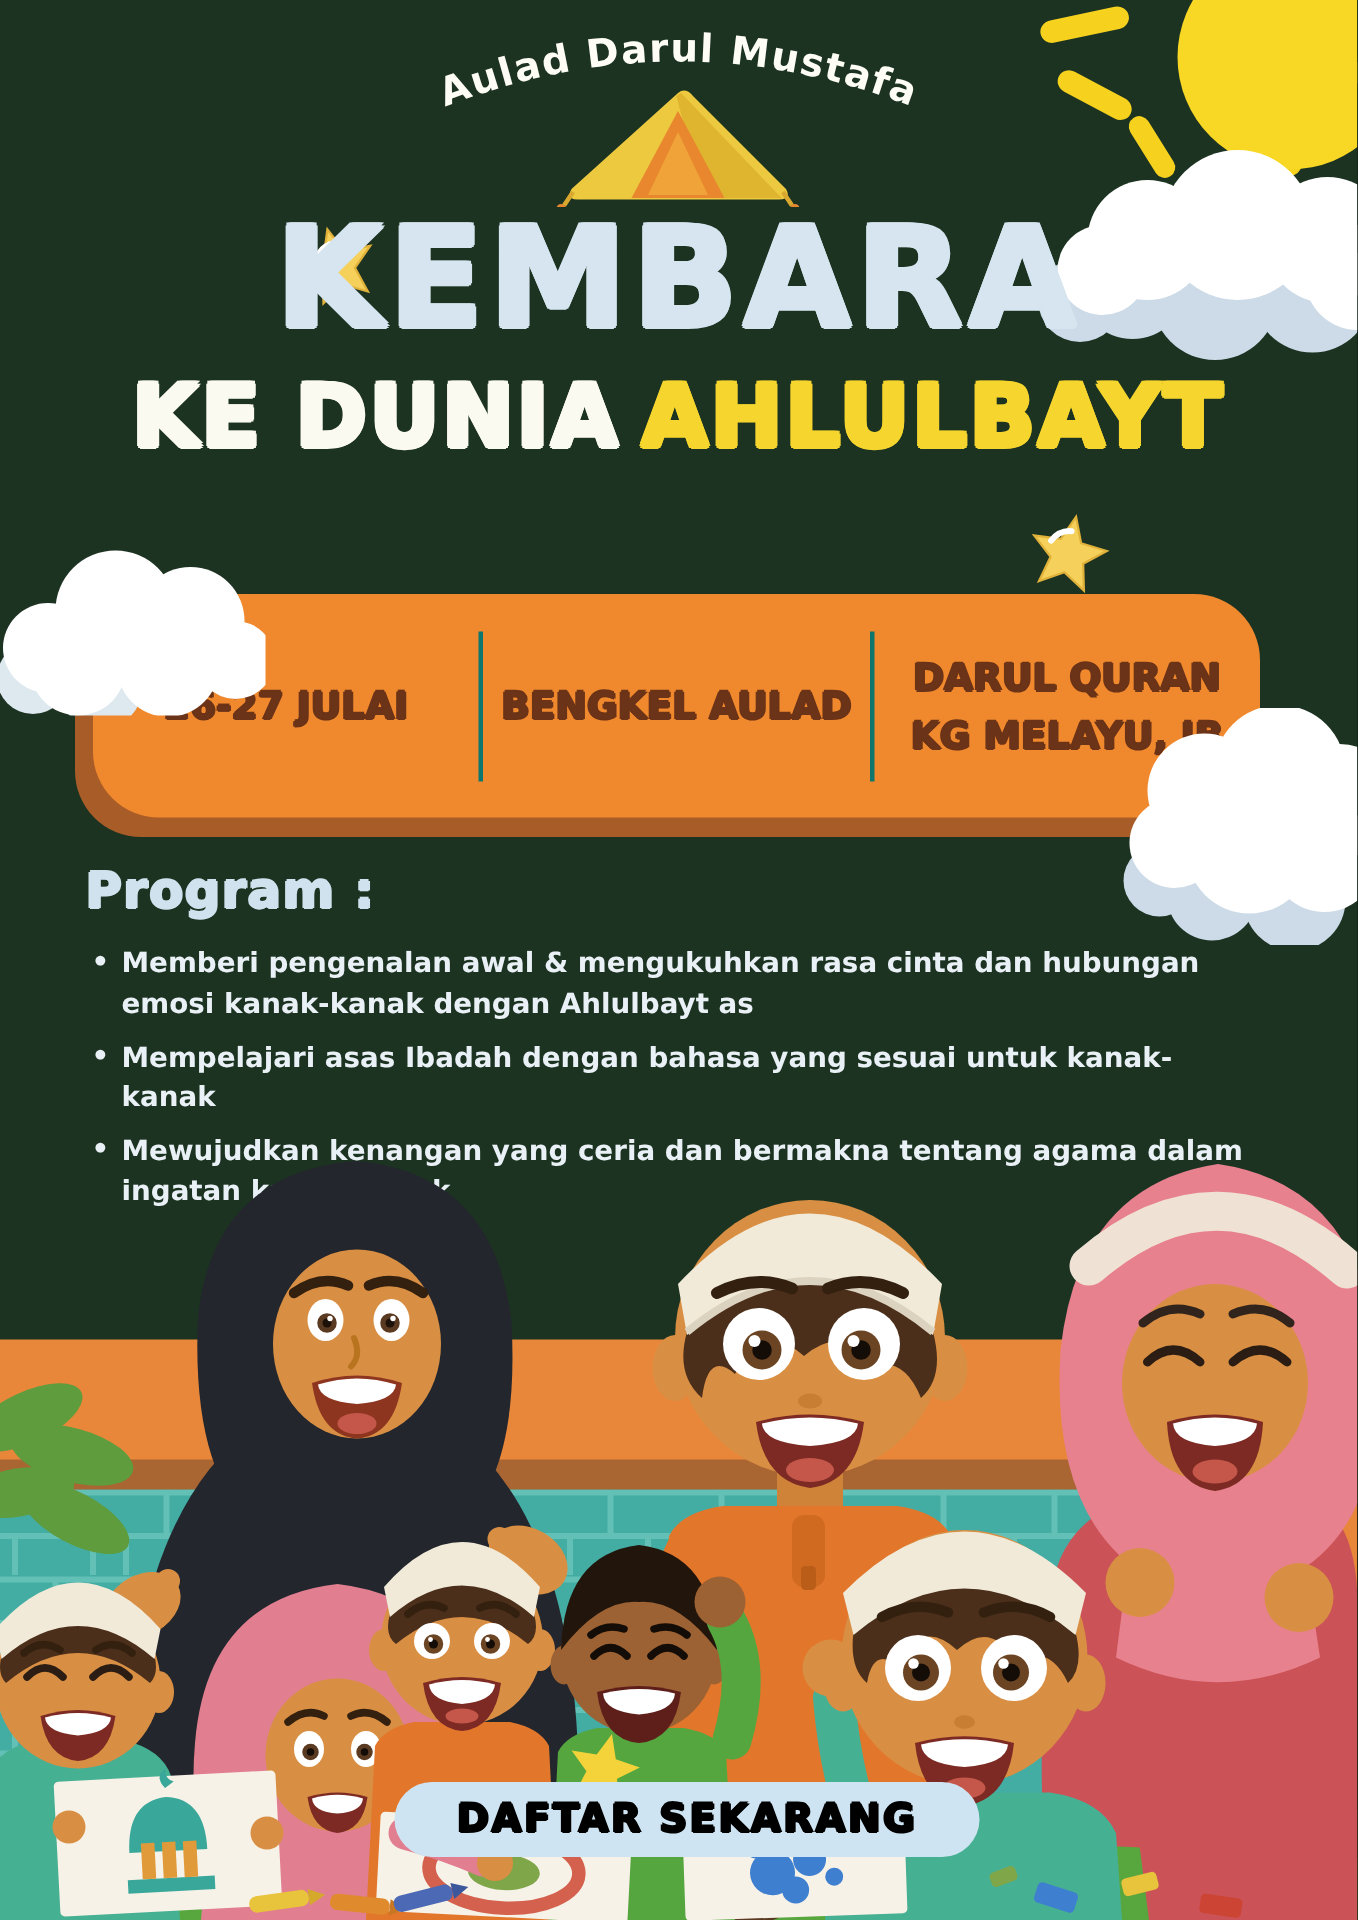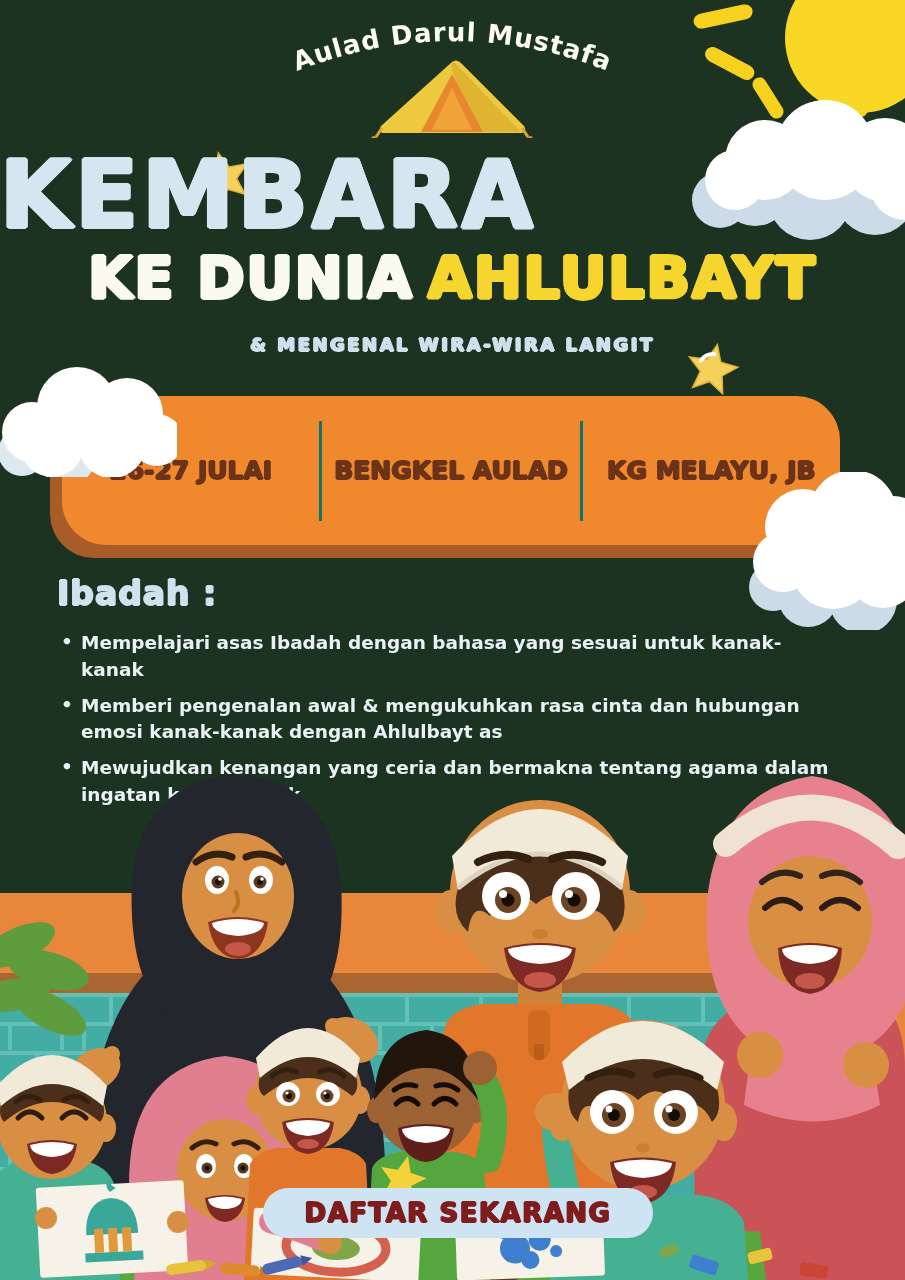--- a/index.html
+++ b/index.html
@@ -10,21 +10,21 @@
   }
   .abs { position:absolute; }
   .fat {
     text-shadow: 2px 0 currentColor,-2px 0 currentColor,0 2px currentColor,0 -2px currentColor,
                  1.4px 1.4px currentColor,-1.4px 1.4px currentColor,1.4px -1.4px currentColor,-1.4px -1.4px currentColor;
   }
   .fat-sm {
     text-shadow: 1px 0 currentColor,-1px 0 currentColor,0 1px currentColor,0 -1px currentColor;
   }
   .title1 {
-    top:150px; left:0; width:100%; text-align:left;
+    top:140px; left:0; width:100%; text-align:center;
     font-size:92px; font-weight:bold; color:#d6e5ef; letter-spacing:4px; line-height:1;
   }
   .title2 {
     top:250px; left:0; width:100%; text-align:center;
     font-size:57px; font-weight:bold; letter-spacing:2px; line-height:1;
   }
   .t-white { color:#fbfaf0; }
   .t-yellow { color:#f6d62e; margin-left:14px; }
   .subtitle {
     top:334px; left:0; width:100%; text-align:center;
@@ -51,21 +51,21 @@
     color:#e9f1f6; font-weight:bold; font-size:18.5px; line-height:1.45;
   }
   .program-list li::before {
     content:"\2022"; position:absolute; left:4px; top:-1px; color:#e9f1f6;
   }
   .illu { left:0; top:760px; z-index:1; }
   .cta {
     left:263px; top:1188px; width:390px; height:50px;
     background:#cfe4f2; border-radius:27px; border:none; cursor:pointer;
     display:flex; align-items:center; justify-content:center;
-    font-family:inherit; font-size:26px; font-weight:bold; letter-spacing:1.5px; color:#7f1d1d;
+    font-family:inherit; font-size:26px; font-weight:bold; letter-spacing:1.5px; color:#000000;
     z-index:3;
   }
 </style>
 </head>
 <body>
 
 <div class="poster">
 
   <svg width="0" height="0" style="position:absolute" aria-hidden="true">
     <defs>
@@ -127,30 +127,30 @@
     <g transform="rotate(12)">
       <use href="#starShape" fill="#f5d15c" stroke="#e0b23a" stroke-width="1.5"></use>
       <path d="M-13,-7 Q-9,-15 -1,-16" stroke="#fff" stroke-width="4" fill="none" stroke-linecap="round"></path>
     </g>
   </svg>
 
   <h1 class="abs title1 fat" style="margin:0">KEMBARA</h1>
   <div class="abs title2 fat">
     <span class="t-white">KE DUNIA</span><span class="t-yellow">AHLULBAYT</span>
   </div>
-  <div class="abs subtitle fat-sm">&amp; MENGENAL WIRA-WIRA LANGIT</div>
 
   <div class="abs infobox">
     <div class="infocol">
       <div class="fat-sm">26-27 JULAI</div>
     </div>
     <div class="infocol">
       <div class="fat-sm">BENGKEL AULAD</div>
     </div>
     <div class="infocol">
+      <div class="fat-sm">DARUL QURAN</div>
       <div class="fat-sm">KG MELAYU, JB</div>
     </div>
   </div>
 
   <svg class="abs cloud-z" style="left:-8px;top:352px" width="185" height="125" viewBox="0 0 185 125">
     <g fill="#dde8ef">
         <circle cx="30" cy="100" r="24"></circle>
         <circle cx="75" cy="106" r="28"></circle>
       </g>
     <g fill="#ffffff">
@@ -171,24 +171,24 @@
     <g fill="#ffffff">
       <circle cx="55" cy="55" r="38"></circle>
         <circle cx="105" cy="42" r="44"></circle>
         <circle cx="145" cy="62" r="38"></circle>
       <circle cx="35" cy="90" r="30"></circle>
         <circle cx="85" cy="95" r="42"></circle>
         <circle cx="135" cy="100" r="36"></circle>
     </g>
   </svg>
 
-  <div class="abs program-h fat-sm">Ibadah :</div>
+  <div class="abs program-h fat-sm">Program :</div>
   <ul class="abs program-list">
+    <li>Memberi pengenalan awal  &amp; mengukuhkan rasa cinta dan hubungan emosi kanak-kanak dengan Ahlulbayt as</li>
     <li>Mempelajari asas Ibadah dengan bahasa yang sesuai untuk kanak-kanak</li>
-    <li>Memberi pengenalan awal  &amp; mengukuhkan rasa cinta dan hubungan emosi kanak-kanak dengan Ahlulbayt as</li>
     <li>Mewujudkan kenangan yang ceria dan bermakna tentang agama dalam ingatan kanak-kanak</li>
   </ul>
 
   <svg class="abs illu" width="905" height="520" viewBox="0 0 905 520">
     <defs>
       <pattern id="bricks" width="74" height="58" patternUnits="userSpaceOnUse">
         <rect width="74" height="58" fill="#43ada4"></rect>
         <path d="M0,3 H74 M0,32 H74 M37,3 V32 M10,32 V58 M62,32 V58" stroke="#63c0b6" stroke-width="4" fill="none"></path>
       </pattern>
     </defs>

